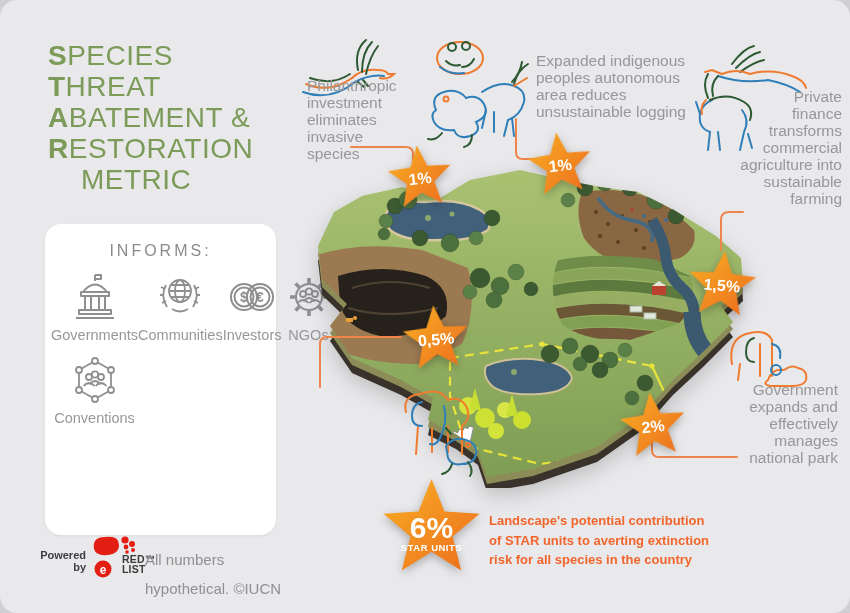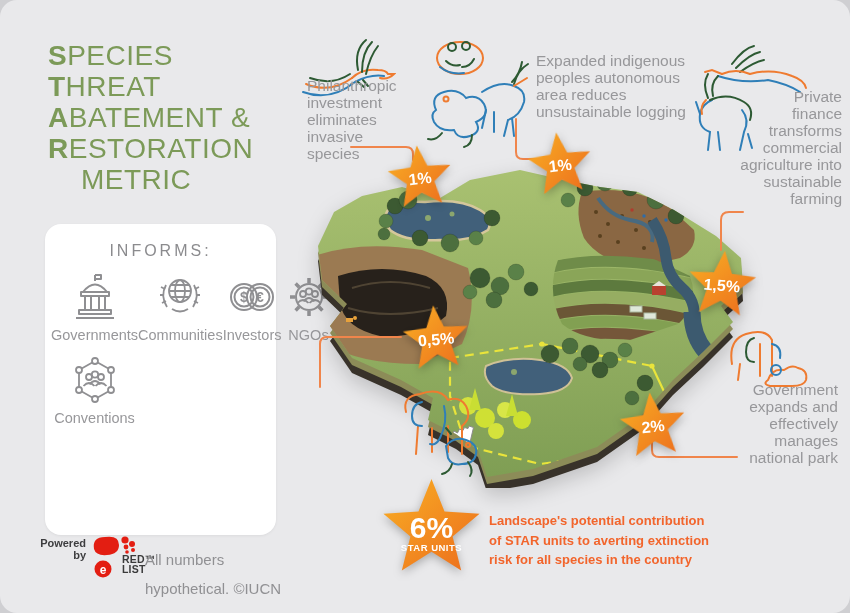--- a/index.html
+++ b/index.html
@@ -13,21 +13,21 @@
 
   
   .informs{position:absolute;left:45px;top:224px;width:231px;height:311px;background:#fff;border-radius:16px;box-shadow:0 1px 3px rgba(0,0,0,.06);}
   .informs h2{margin:18px 0 6px;text-align:center;font-size:16px;font-weight:400;letter-spacing:3px;color:#8b8b8e;}
   .informs-grid{display:grid;grid-template-columns:1fr 1fr 1fr 1fr;row-gap:10px;padding:4px 6px 0;}
   .informs-item{display:flex;flex-direction:column;align-items:center;}
   .informs-item .label{margin-top:3px;font-size:14.5px;color:#97979a;}
   .informs-item svg{display:block;}
 
   
-  .powered{position:absolute;left:36px;top:537px;width:50px;text-align:right;font-size:11px;font-weight:700;color:#3d3d3f;line-height:12px;white-space:pre-line;}
+  .powered{position:absolute;left:36px;top:549px;width:50px;text-align:right;font-size:11px;font-weight:700;color:#3d3d3f;line-height:12px;white-space:pre-line;}
   .redlist{position:absolute;left:92px;top:535px;width:62px;height:46px;}
   .redlist .brand{position:absolute;left:30px;top:19px;font-size:10.5px;font-weight:700;color:#3b3b3b;line-height:10px;letter-spacing:.2px;}
   .note{position:absolute;left:145px;top:545px;font-size:15px;line-height:29px;color:#909093;white-space:pre-line;}
 
   
   .ann{position:absolute;color:#97979a;font-size:15.5px;line-height:17px;white-space:pre-line;z-index:4;}
   .ann.right{text-align:right;}
   .ann-philanthropic{left:307px;top:77px;width:130px;}
   .ann-indigenous{left:536px;top:52px;width:200px;}
   .ann-private{left:699px;top:88px;width:143px;}

